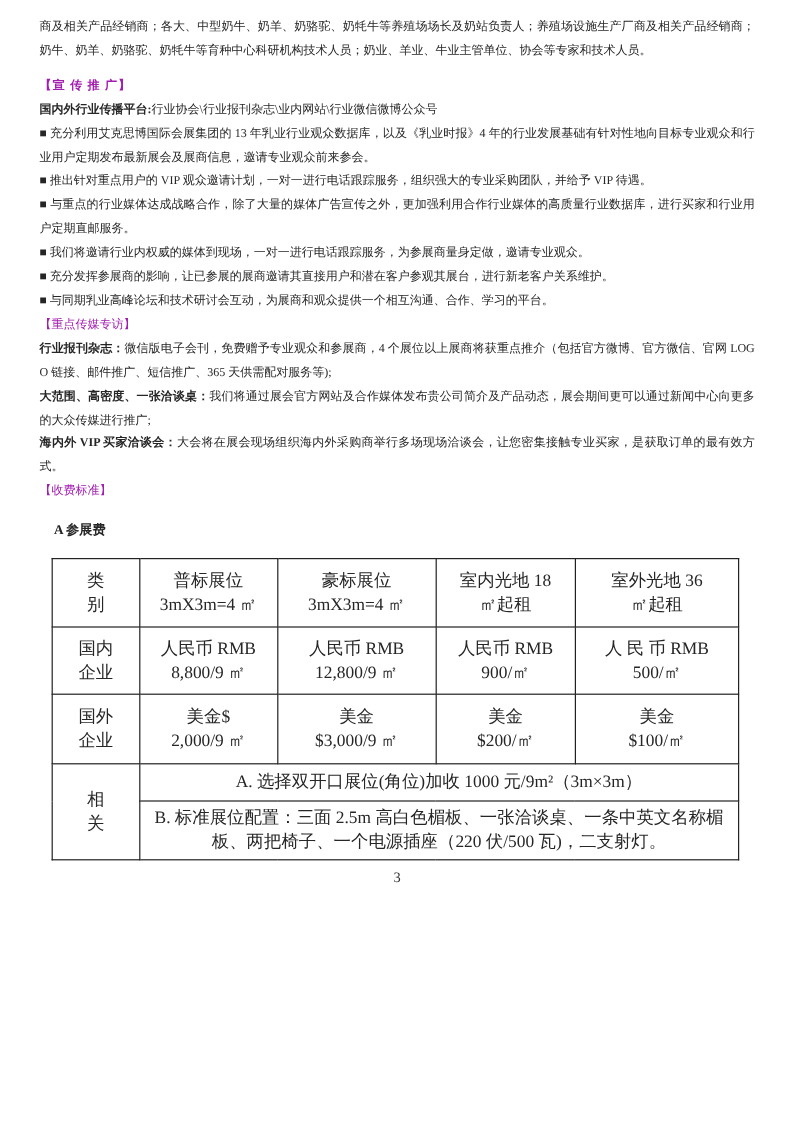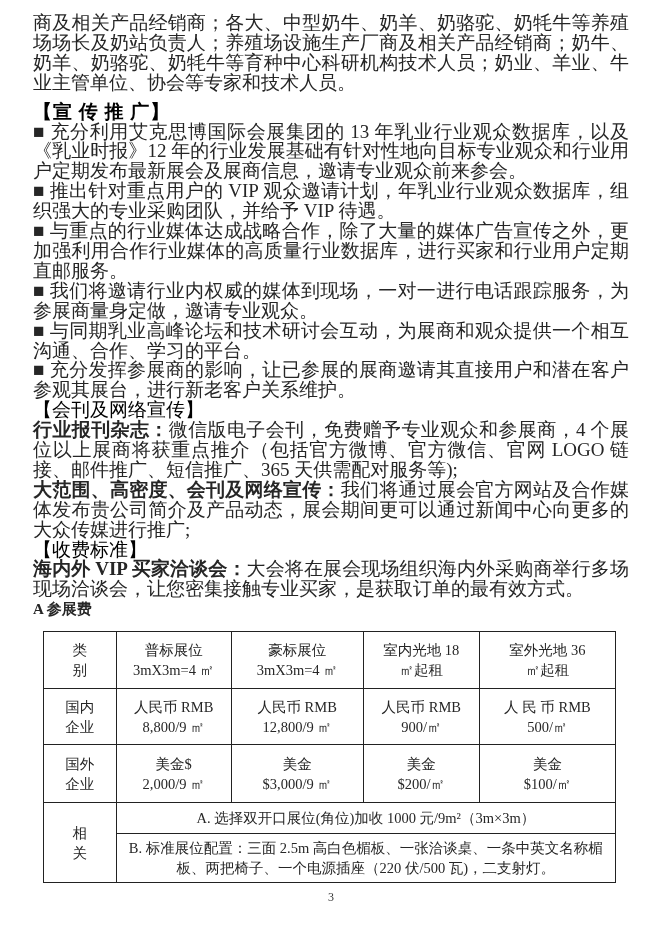--- a/index.html
+++ b/index.html
@@ -11,33 +11,33 @@
     overflow: hidden;
   }
   .page {
     position: relative;
     width: 596px;
     height: 926px;
     padding: 13px 33px 0 33px;
   }
   .para {
     margin: 0;
-    font-size: 19px;
+    font-size: 10px;
     line-height: 19.9px;
     text-align: justify;
     text-justify: inter-ideograph;
     word-break: break-all;
   }
   .gap-after { margin-bottom: 9px; }
-  .red { color: #000000; }
+  .red { color: #a21caf; }
   .bold { font-weight: bold; }
   .heading1 { font-weight: bold; letter-spacing: 1px; }
   .subheading {
-    margin: 0;
-    font-size: 15px;
+    margin: 12px;
+    font-size: 11px;
     line-height: 21px;
     font-weight: bold;
     text-align: left;
   }
   table.fee-table {
     margin: 11px 0 0 10px;
     width: 573px;
     border-collapse: collapse;
     table-layout: fixed;
   }
@@ -71,35 +71,36 @@
 </style>
 </head>
 <body>
 
 <div class="page">
 
   <p class="para gap-after">商及相关产品经销商；各大、中型奶牛、奶羊、奶骆驼、奶牦牛等养殖场场长及奶站负责人；养殖场设施生产厂商及相关产品经销商；奶牛、奶羊、奶骆驼、奶牦牛等育种中心科研机构技术人员；奶业、羊业、牛业主管单位、协会等专家和技术人员。</p>
 
   <p class="para red heading1">【宣 传 推 广】</p>
 
+  <p class="para"><span class="bold">国内外行业传播平台:</span><span>行业协会\行业报刊杂志\业内网站\行业微信微博公众号</span></p>
 
-  <p class="para">■ 充分利用艾克思博国际会展集团的 13 年乳业行业观众数据库，以及《乳业时报》12 年的行业发展基础有针对性地向目标专业观众和行业用户定期发布最新展会及展商信息，邀请专业观众前来参会。</p>
-  <p class="para">■ 推出针对重点用户的 VIP 观众邀请计划，年乳业行业观众数据库，组织强大的专业采购团队，并给予 VIP 待遇。</p>
+  <p class="para">■ 充分利用艾克思博国际会展集团的 13 年乳业行业观众数据库，以及《乳业时报》4 年的行业发展基础有针对性地向目标专业观众和行业用户定期发布最新展会及展商信息，邀请专业观众前来参会。</p>
+  <p class="para">■ 推出针对重点用户的 VIP 观众邀请计划，一对一进行电话跟踪服务，组织强大的专业采购团队，并给予 VIP 待遇。</p>
   <p class="para">■ 与重点的行业媒体达成战略合作，除了大量的媒体广告宣传之外，更加强利用合作行业媒体的高质量行业数据库，进行买家和行业用户定期直邮服务。</p>
   <p class="para">■ 我们将邀请行业内权威的媒体到现场，一对一进行电话跟踪服务，为参展商量身定做，邀请专业观众。</p>
+  <p class="para">■ 充分发挥参展商的影响，让已参展的展商邀请其直接用户和潜在客户参观其展台，进行新老客户关系维护。</p>
   <p class="para">■ 与同期乳业高峰论坛和技术研讨会互动，为展商和观众提供一个相互沟通、合作、学习的平台。</p>
-  <p class="para">■ 充分发挥参展商的影响，让已参展的展商邀请其直接用户和潜在客户参观其展台，进行新老客户关系维护。</p>
 
-  <p class="para red">【会刊及网络宣传】</p>
+  <p class="para red">【重点传媒专访】</p>
 
   <p class="para"><span class="bold">行业报刊杂志：</span><span>微信版电子会刊，免费赠予专业观众和参展商，4 个展位以上展商将获重点推介（包括官方微博、官方微信、官网 LOGO 链接、邮件推广、短信推广、365 天供需配对服务等);</span></p>
-  <p class="para"><span class="bold">大范围、高密度、会刊及网络宣传：</span><span>我们将通过展会官方网站及合作媒体发布贵公司简介及产品动态，展会期间更可以通过新闻中心向更多的大众传媒进行推广;</span></p>
+  <p class="para"><span class="bold">大范围、高密度、一张洽谈桌：</span><span>我们将通过展会官方网站及合作媒体发布贵公司简介及产品动态，展会期间更可以通过新闻中心向更多的大众传媒进行推广;</span></p>
+  <p class="para"><span class="bold">海内外 VIP 买家洽谈会：</span><span>大会将在展会现场组织海内外采购商举行多场现场洽谈会，让您密集接触专业买家，是获取订单的最有效方式。</span></p>
+
   <p class="para red">【收费标准】</p>
-
-  <p class="para"><span class="bold">海内外 VIP 买家洽谈会：</span><span>大会将在展会现场组织海内外采购商举行多场现场洽谈会，让您密集接触专业买家，是获取订单的最有效方式。</span></p>
   <p class="subheading">A 参展费</p>
 
   <table class="fee-table">
     <colgroup>
       <col style="width:12.7%">
       <col style="width:20.1%">
       <col style="width:23.1%">
       <col style="width:20.3%">
       <col style="width:23.8%">
     </colgroup>

